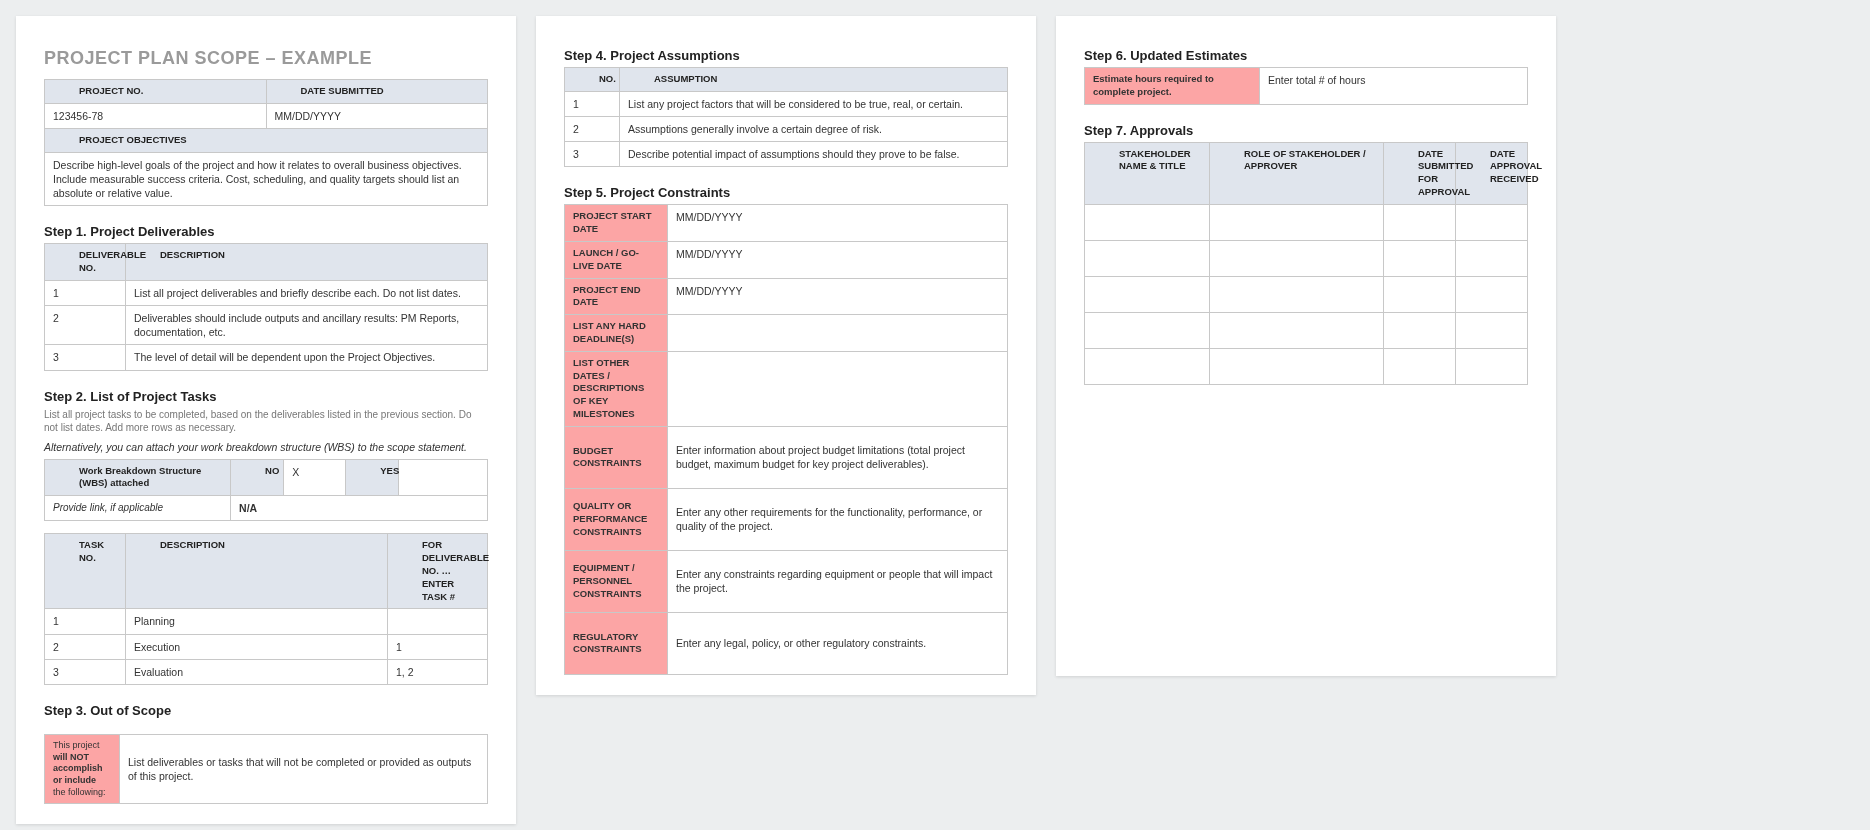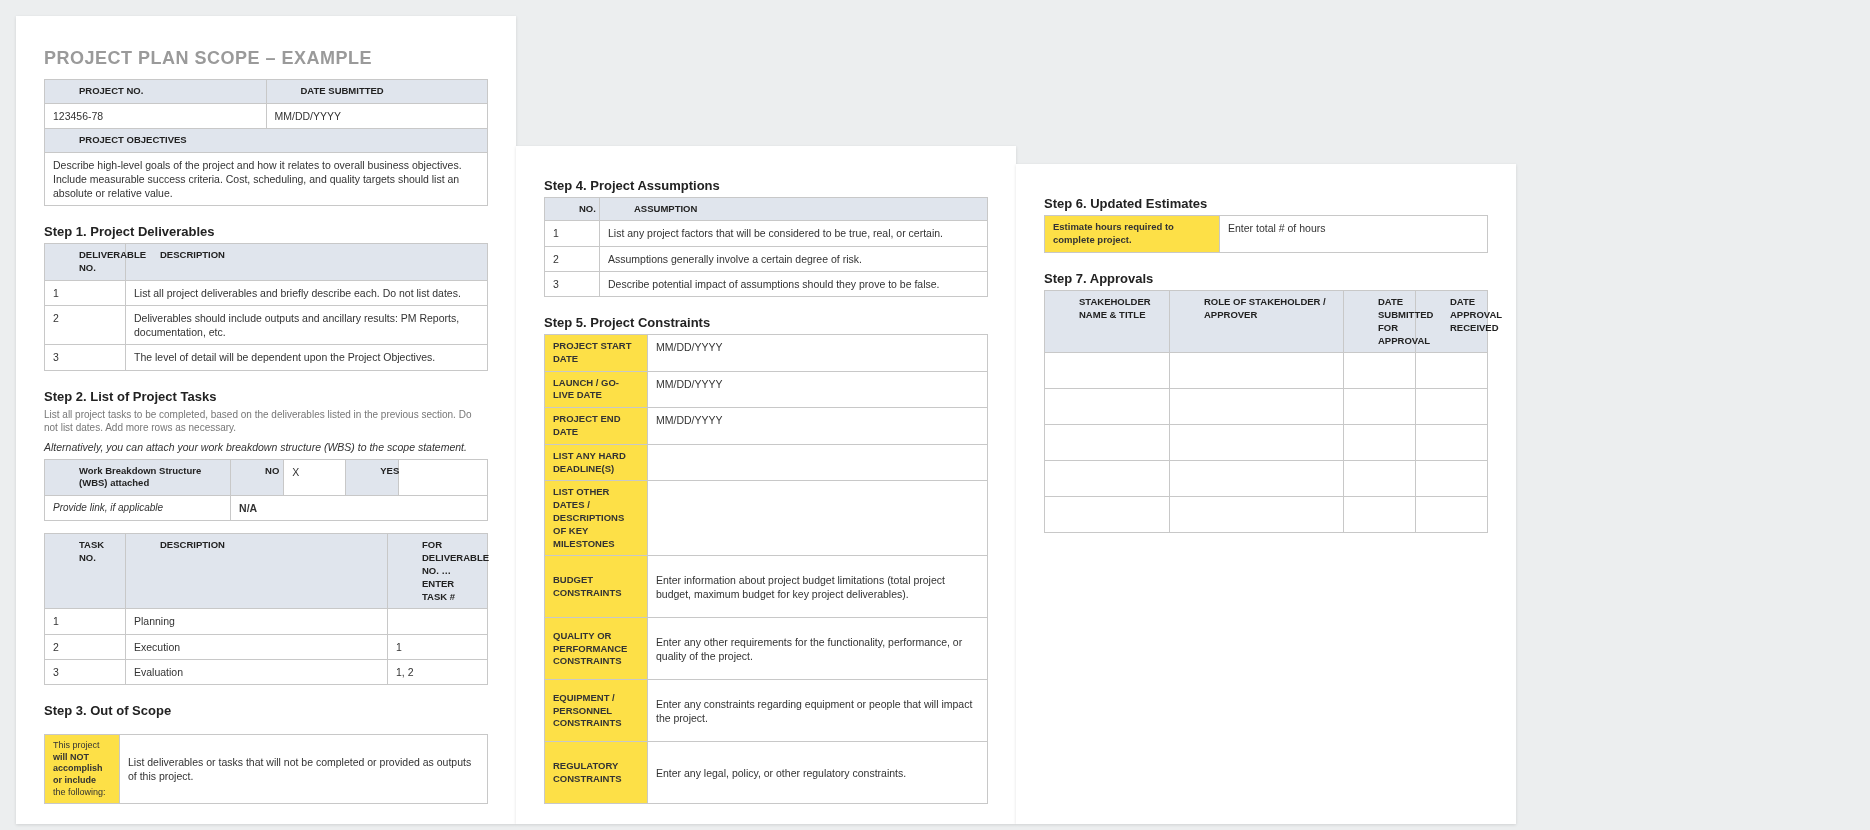--- a/index.html
+++ b/index.html
@@ -6,21 +6,22 @@
   body {
     margin: 0;
     padding: 16px;
     background: #eceeef;
     font-family: "Segoe UI", Arial, sans-serif;
     font-size: 11px;
     color: #333;
   }
   .pages {
     display: flex;
-    align-items: flex-end;
+    gap: 20px;
+    align-items: flex-start;
   }
   .page {
     background: #fff;
     width: 500px;
     min-height: 660px;
     padding: 32px 28px 20px 28px;
     box-shadow: 0 1px 3px rgba(0,0,0,0.12);
   }
   h1.doc-title {
     font-size: 18px;
@@ -61,21 +62,21 @@
     line-height: 1.35;
   }
   th {
     background: #e0e5ed;
     font-weight: 700;
     font-size: 9.5px;
     color: #222;
     padding-left: 34px;
   }
   td.lbl {
-    background: #fde047;
+    background: #fca5a5;
     font-weight: 700;
     font-size: 9.5px;
   }
   td.lbl-italic {
     font-style: italic;
     font-weight: 400;
     font-size: 10px;
   }
   .narrow { width: 55px; }
   .narrow2 { width: 81px; }

